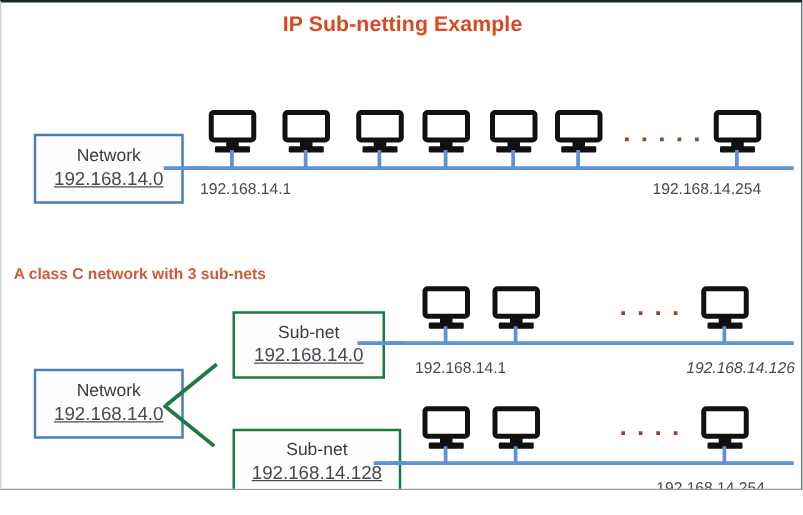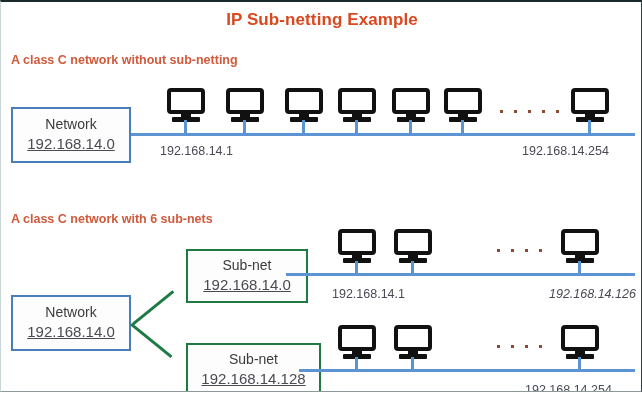--- a/index.html
+++ b/index.html
@@ -54,20 +54,21 @@
     font-size: 14px;
     color: #3b3b3b;
   }
   .box .l2 {
     font-size: 15px;
     color: #4a4a52;
     text-decoration: underline;
   }
   .box-net {
     border: 2.5px solid #4a7ebb;
+    margin-left: 16px;
   }
   .box-sub {
     border: 2.5px solid #1e7a43;
     margin-left: 22px;
   }
   .bus {
     position: absolute;
     height: 3px;
     background: #5b93d3;
   }
@@ -139,21 +140,20 @@
     height: 3px;
   }
 </style>
 </head>
 <body>
 
 <div id="canvas">
 
   <div class="title">IP Sub-netting Example</div>
 
-  <div class="section-head" style="left:10px; top:51px;">A class C network without sub-netting</div>
 
   <div class="box box-net" style="left:10px; top:105px; width:120px; height:56px;">
     <div class="l1">Network</div>
     <div class="l2">192.168.14.0</div>
   </div>
 
   <div class="leadin" style="left:130px; top:131px; width:35px;"></div>
   <div class="bus" style="left:148px; top:131px; width:486px;"></div>
 
   <div class="mon" style="left:166px; top:86px;">
@@ -209,21 +209,21 @@
   <div class="mon" style="left:570px; top:86px;">
     <div class="case"></div>
       <div class="neck"></div>
       <div class="base"></div>
   </div>
   <div class="stub" style="left:587px; top:118px; height:14px;"></div>
 
   <div class="iplabel" style="left:159px; top:142px;">192.168.14.1</div>
   <div class="iplabel" style="left:521px; top:142px;">192.168.14.254</div>
 
-  <div class="section-head" style="left:10px; top:210px;">A class C network with 6 sub-nets</div>
+  <div class="section-head" style="left:10px; top:210px;">A class C network with 3 sub-nets</div>
 
   <div class="box box-net" style="left:10px; top:293px; width:120px; height:56px;">
     <div class="l1">Network</div>
     <div class="l2">192.168.14.0</div>
   </div>
 
   <div class="greenline" style="left:131px; top:321px; width:52px; transform: rotate(-39deg);"></div>
   <div class="greenline" style="left:131px; top:321px; width:52px; transform: rotate(39deg);"></div>
 
   <div class="box box-sub" style="left:163px; top:247px; width:122px; height:54px;">

